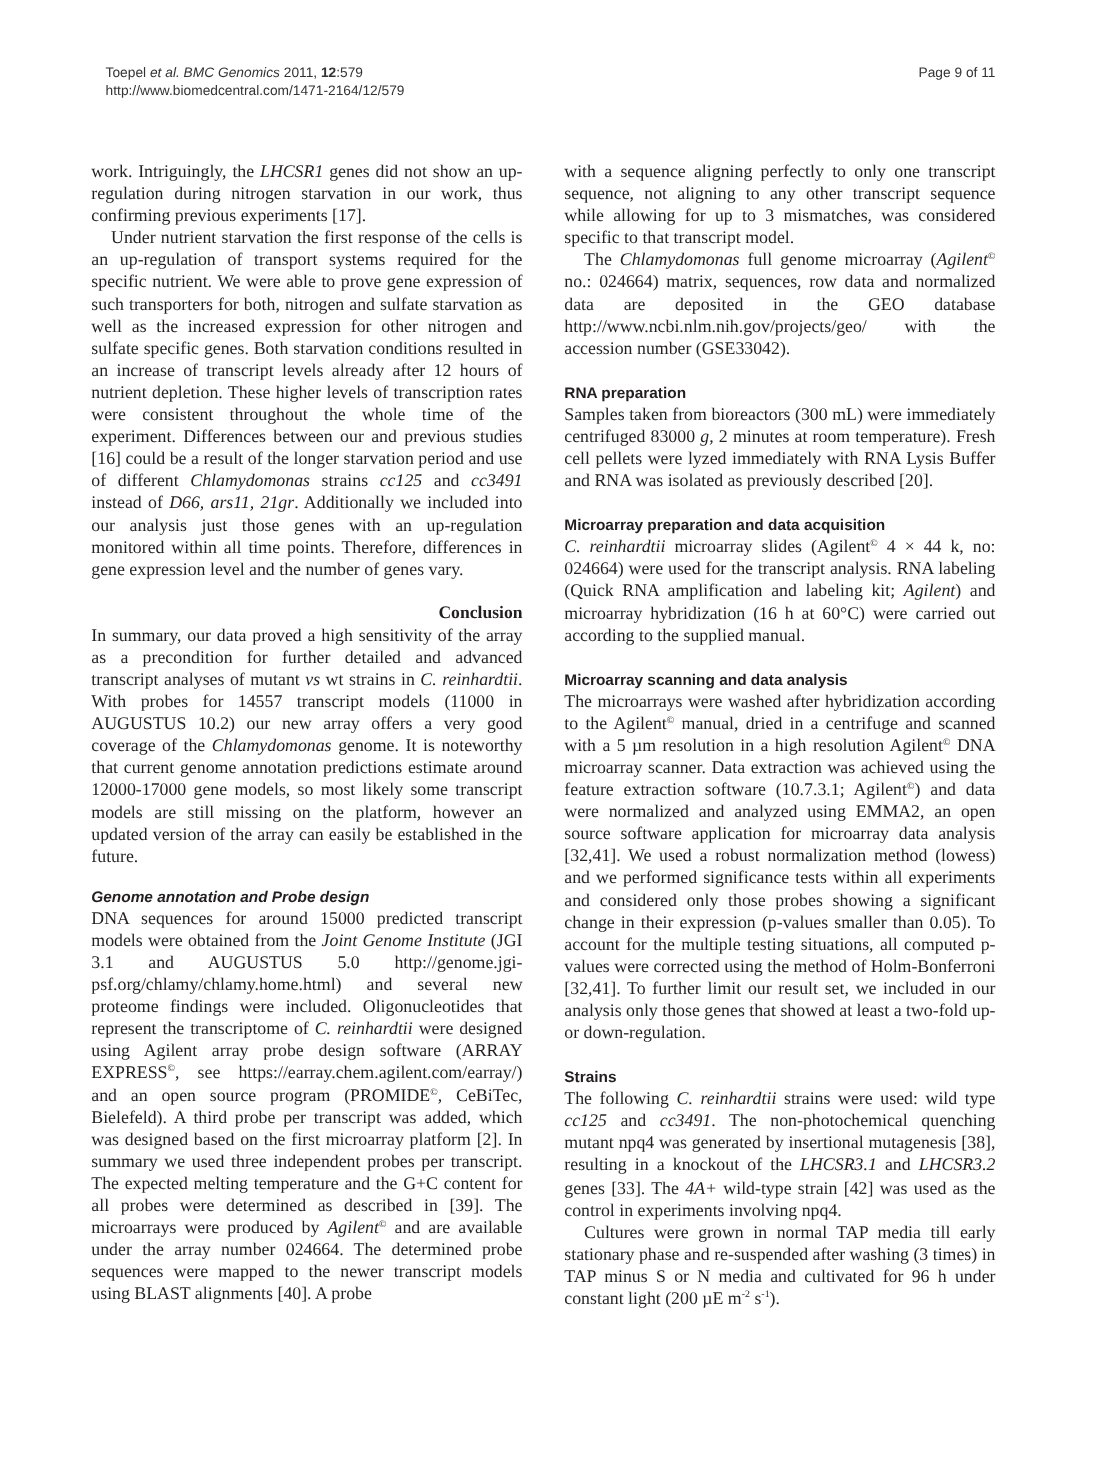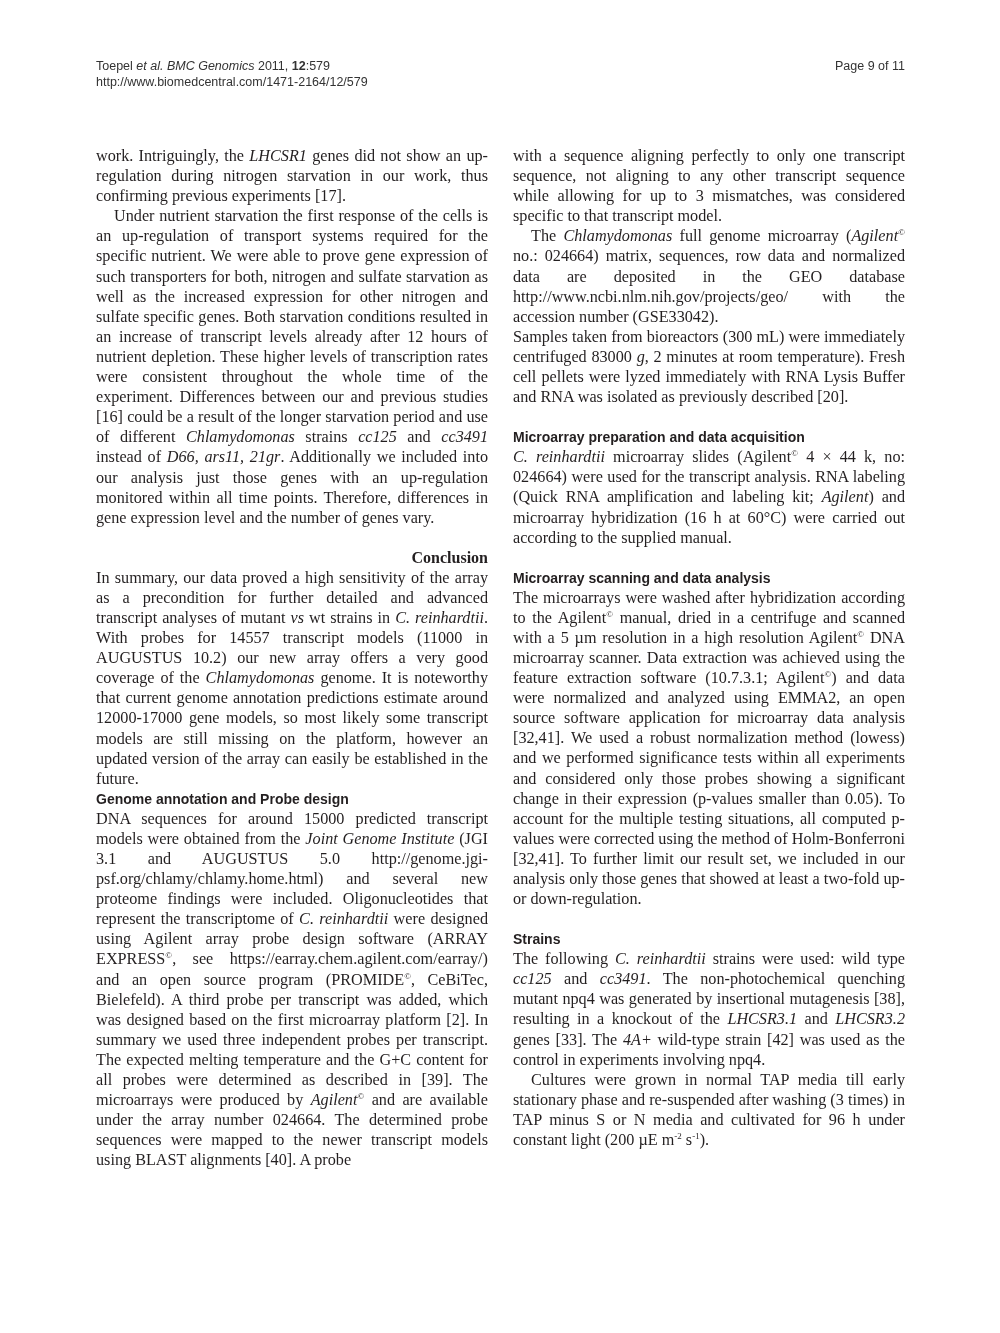--- a/index.html
+++ b/index.html
@@ -2,27 +2,27 @@
 <html><head>
 <meta charset="utf-8">
 <style>
   html, body { margin:0; padding:0; background:#ffffff; }
   body { width:1000px; height:1333px; position:relative; overflow:hidden; color:#231f20; }
   .running-head { position:absolute; left:96px; top:58px; width:809px; font-family:"Liberation Sans", sans-serif; font-size:12.5px; line-height:16px; color:#333; }
   .running-head .left { position:absolute; left:0; top:0; }
   .running-head .right { position:absolute; right:0; top:0; }
   .running-head .line2 { position:absolute; left:0; top:16px;text-align:right; }
   .col { position:absolute; top:146px; width:392px; font-family:"Liberation Serif", serif; font-size:16.2px; line-height:20.1px; text-align:justify; hyphens:manual; }
-  .col.left { left:96px; }
+  .col.left { left:83px; }
   .col.right { left:513px; }
   p { margin:0; }
   p.indent { text-indent:18px; }
   .sec { font-family:Liberation Serif, serif; font-weight:bold; font-size:16px; line-height:20px; margin-top:20px; margin-bottom:0; text-align:right; }
   .sub { font-family:"Liberation Sans", sans-serif; font-weight:bold; font-size:14px; line-height:20px; margin-top:20px; text-align:left; }
-  .sub.first { margin-top:0; }
+  .sub.first { margin-top:16px;font-style:italic; }
   i { font-style:italic; }
   sup { font-size:9px; line-height:0; vertical-align:6px; }
   a { color:inherit; text-decoration:none; }
 </style>
 </head>
 <body>
 
 <div class="running-head">
   <div class="left"><span>Toepel</span> <i>et al.</i> <i>BMC Genomics</i> <span>2011,</span> <b>12</b><span>:579</span></div>
   <div class="right">Page 9 of 11</div>
@@ -37,20 +37,21 @@
   <p><span>In summary, our data proved a high sensitivity of the array as a precondition for further detailed and advanced transcript analyses of mutant </span><i>vs</i><span> wt strains in </span><i>C. reinhardtii</i><span>. With probes for 14557 transcript models (11000 in AUGUSTUS 10.2) our new array offers a very good coverage of the </span><i>Chlamydomonas</i><span> genome. It is noteworthy that current genome annotation predictions estimate around 12000-17000 gene models, so most likely some transcript models are still missing on the platform, however an updated version of the array can easily be established in the future.</span></p>
 
   <div class="sub first">Genome annotation and Probe design</div>
   <p><span>DNA sequences for around 15000 predicted transcript models were obtained from the </span><i>Joint Genome Institute</i><span> (JGI 3.1 and AUGUSTUS 5.0 </span><a>http://genome.jgi-psf.org/chlamy/chlamy.home.html</a><span>) and several new proteome findings were included. Oligonucleotides that represent the transcriptome of </span><i>C. reinhardtii</i><span> were designed using Agilent array probe design software (ARRAY EXPRESS</span><sup>©</sup><span>, see </span><a>https://earray.chem.agilent.com/earray/</a><span>) and an open source program (PROMIDE</span><sup>©</sup><span>, CeBiTec, Bielefeld). A third probe per transcript was added, which was designed based on the first microarray platform [2]. In summary we used three independent probes per transcript. The expected melting temperature and the G+C content for all probes were determined as described in [39]. The microarrays were produced by </span><i>Agilent</i><sup>©</sup><span> and are available under the array number 024664. The determined probe sequences were mapped to the newer transcript models using BLAST alignments [40]. A probe</span></p>
 </div>
 
 <div class="col right">
   <p>with a sequence aligning perfectly to only one transcript sequence, not aligning to any other transcript sequence while allowing for up to 3 mismatches, was considered specific to that transcript model.</p>
   <p class="indent"><span>The </span><i>Chlamydomonas</i><span> full genome microarray (</span><i>Agilent</i><sup>©</sup><span> no.: 024664) matrix, sequences, row data and normalized data are deposited in the GEO database </span><a>http://www.ncbi.nlm.nih.gov/projects/geo/</a><span> with the accession number (GSE33042).</span></p>
 
+  <div class="sub">RNA preparation</div>
   <p><span>Samples taken from bioreactors (300 mL) were immediately centrifuged 83000 </span><i>g</i><span>, 2 minutes at room temperature). Fresh cell pellets were lyzed immediately with RNA Lysis Buffer and RNA was isolated as previously described [20].</span></p>
 
   <div class="sub">Microarray preparation and data acquisition</div>
   <p><i>C. reinhardtii</i><span> microarray slides (Agilent</span><sup>©</sup><span> 4 × 44 k, no: 024664) were used for the transcript analysis. RNA labeling (Quick RNA amplification and labeling kit; </span><i>Agilent</i><span>) and microarray hybridization (16 h at 60°C) were carried out according to the supplied manual.</span></p>
 
   <div class="sub">Microarray scanning and data analysis</div>
   <p><span>The microarrays were washed after hybridization according to the Agilent</span><sup>©</sup><span> manual, dried in a centrifuge and scanned with a 5 µm resolution in a high resolution Agilent</span><sup>©</sup><span> DNA microarray scanner. Data extraction was achieved using the feature extraction software (10.7.3.1; Agilent</span><sup>©</sup><span>) and data were normalized and analyzed using EMMA2, an open source software application for microarray data analysis [32,41]. We used a robust normalization method (lowess) and we performed significance tests within all experiments and considered only those probes showing a significant change in their expression (p-values smaller than 0.05). To account for the multiple testing situations, all computed p-values were corrected using the method of Holm-Bonferroni [32,41]. To further limit our result set, we included in our analysis only those genes that showed at least a two-fold up- or down-regulation.</span></p>
 
   <div class="sub">Strains</div>
   <p><span>The following </span><i>C. reinhardtii</i><span> strains were used: wild type </span><i>cc125</i><span> and </span><i>cc3491</i><span>. The non-photochemical quenching mutant npq4 was generated by insertional mutagenesis [38], resulting in a knockout of the </span><i>LHCSR3.1</i><span> and </span><i>LHCSR3.2</i><span> genes [33]. The </span><i>4A+</i><span> wild-type strain [42] was used as the control in experiments involving npq4.</span></p>

